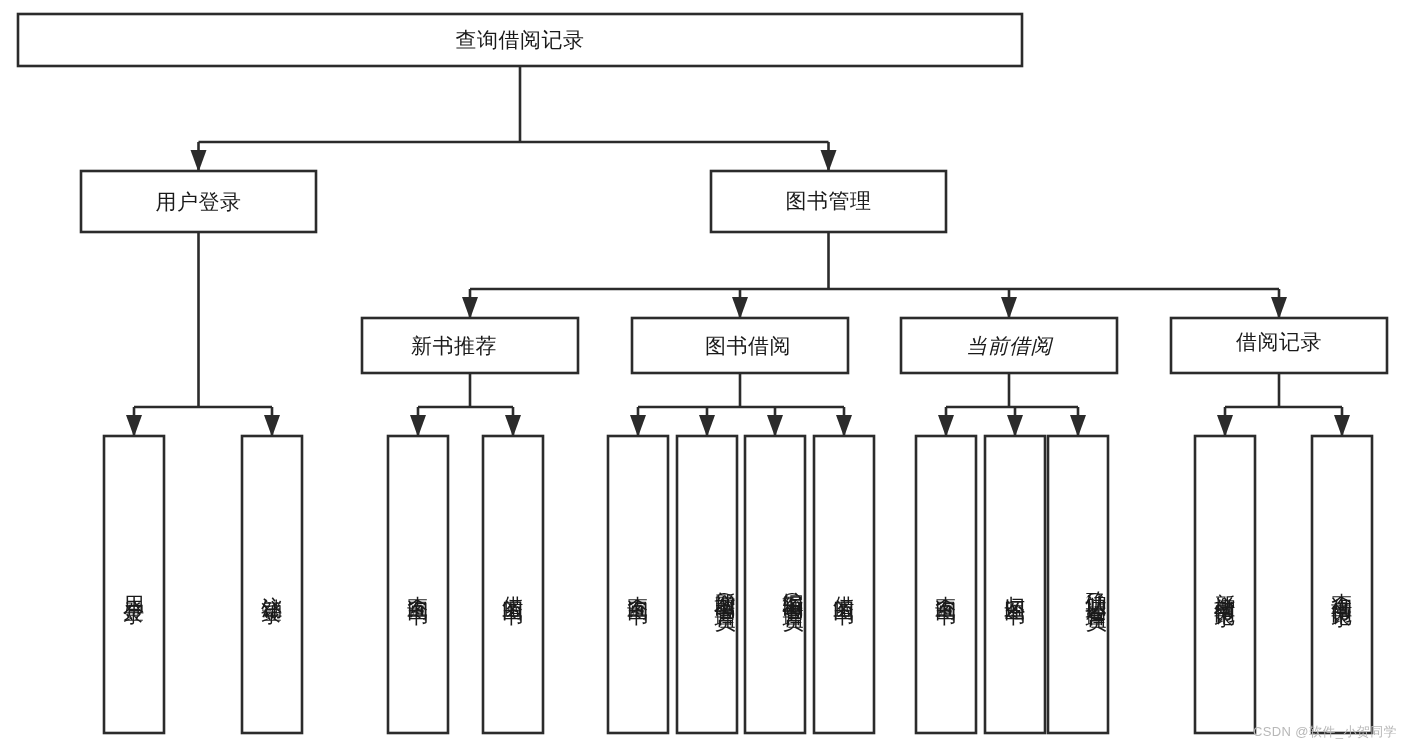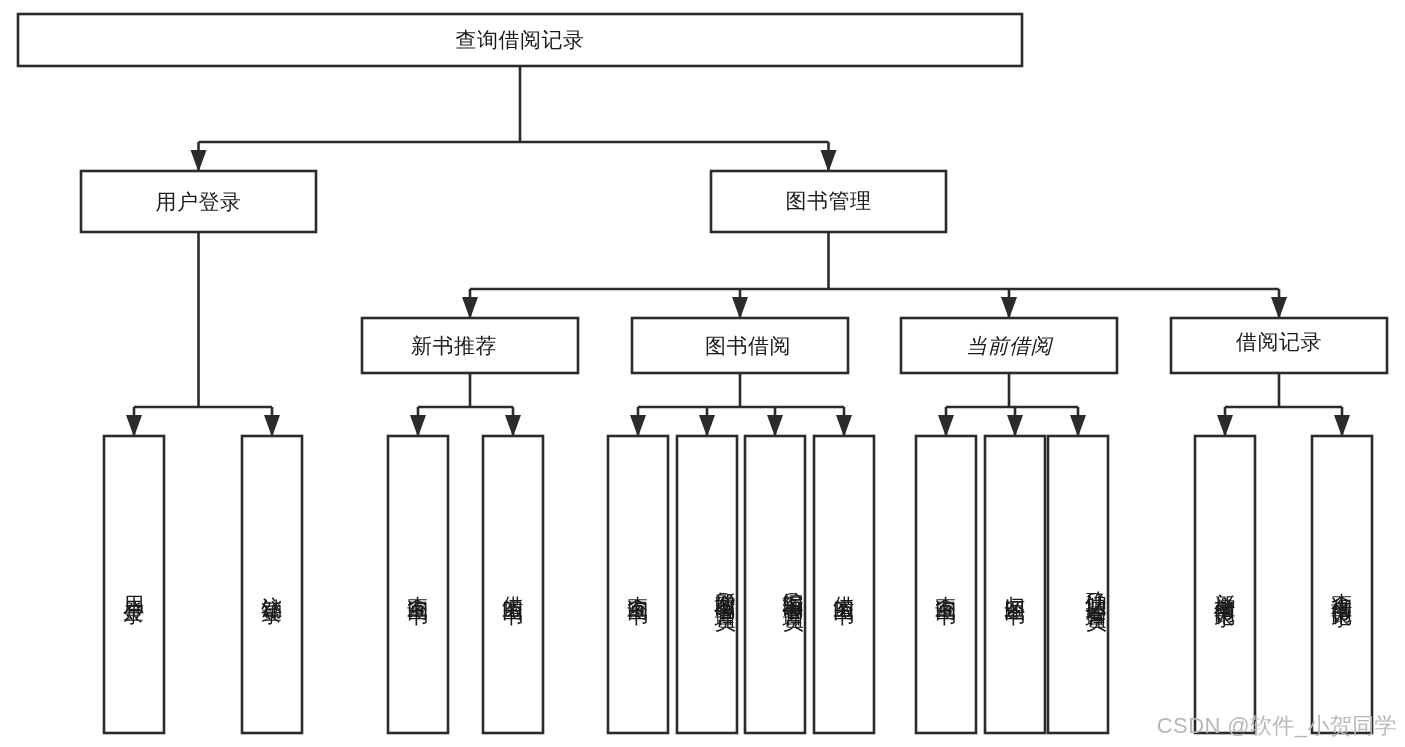--- a/index.html
+++ b/index.html
@@ -65,21 +65,21 @@
     align-items: flex-start;
     justify-content: center;
     padding-top: 6px;
     box-sizing: border-box;
   }
   .watermark {
     position: absolute;
     right: 8px;
     bottom: 6px;
     color: #b8b8b8;
-    font-size: 22px;
+    font-size: 13px;
     letter-spacing: 0.4px;
     white-space: nowrap;
     user-select: none;
   }
 </style>
 </head>
 <body>
 
 <div id="diagram-root">
 

